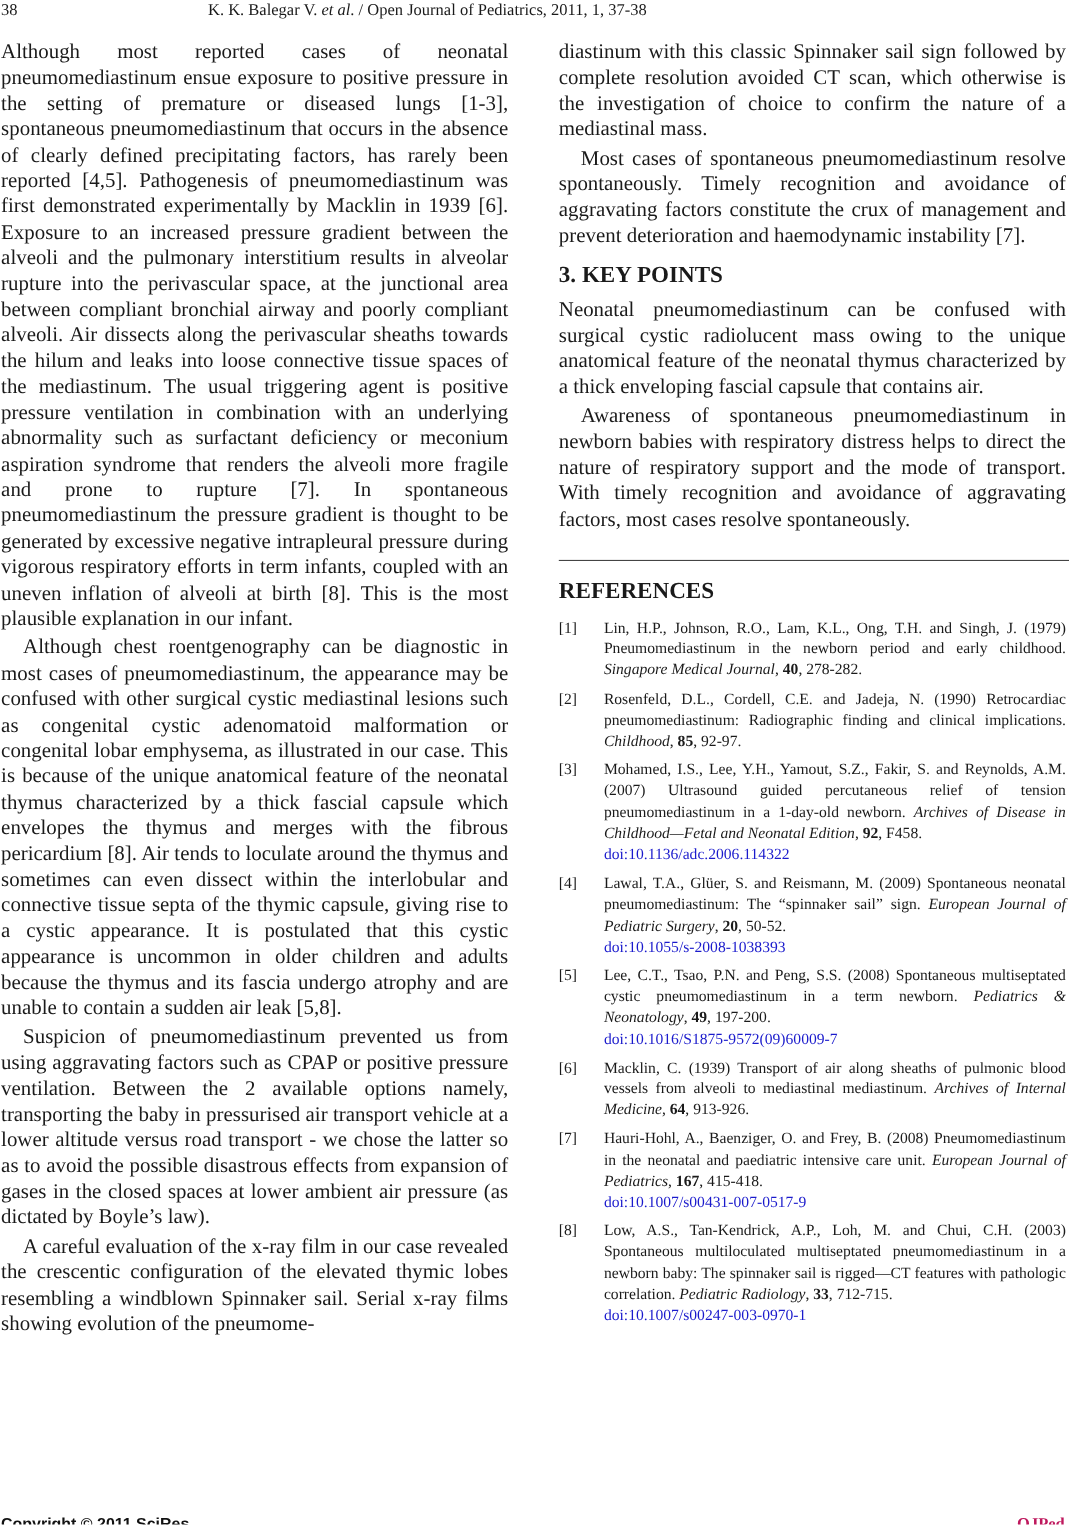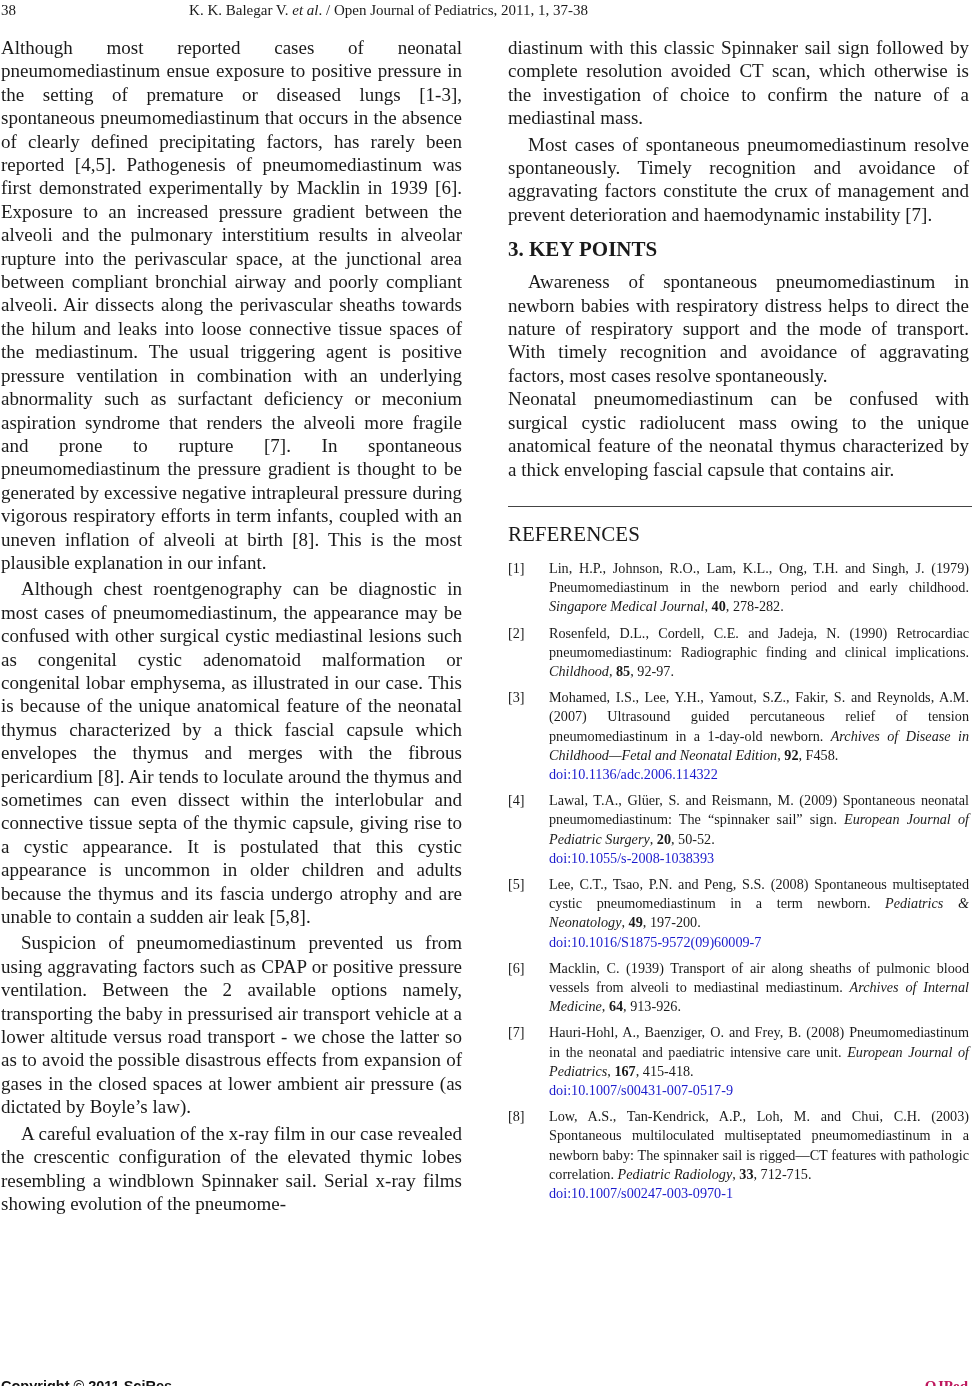--- a/index.html
+++ b/index.html
@@ -8,21 +8,21 @@
   .running-head { position: absolute; top: 0; left: 0; width: 777px; height: 24px; font-size: 15px; }
   .page-num { position: absolute; left: 1px; top: 2px; }
   .head-title { position: absolute; left: 0; right: 0; top: 2px; text-align: center; }
   .col { position: absolute; top: 36px; width: 461px; }
   .col-left { left: 1px; }
   .col-right { left: 508px; }
   h2.sec { font-size: 21px; font-weight: bold; margin: 4px 0 8px 0; line-height: 26px; }
   p.body { margin: 0; font-size: 19px; line-height: 23.4px; text-align: justify; text-indent: 0; }
   p.body.indent { text-indent: 20px; margin-top: 3px; font-family: Liberation Serif, serif; }
   .rule { border-top: 1px solid #444; margin: 25px -3px 10px 0; width: 465px; }
-  h2.refs { font-size: 21px; font-weight: normal; margin: 14px 0 12px 0; line-height: 26px; }
+  h2.refs { font-size: 21px; font-weight: bold; margin: 14px 0 12px 0; line-height: 26px; }
   .ref { display: flex; font-size: 14.2px; line-height: 19.2px; margin-bottom: 7px; }
   .ref-num { width: 41px; flex: 0 0 41px; }
   .ref-body { flex: 1; text-align: justify; }
   .ref-body i { }
   .ref-body b { font-weight: bold; }
   .doi { display: block; color: #1a1acc; }
   .footer { position: absolute; left: 0; top: 1378px; width: 972px; height: 20px; }
   .copyright { position: absolute; left: 1px; top: 0; font-family: "Liberation Sans", "DejaVu Sans", sans-serif; font-weight: bold; font-size: 14.5px; color: #111; }
   .journal-abbr { position: absolute; right: 4px; top: 0; font-weight: bold; font-size: 15px; color: #be185d; }
 </style>
@@ -39,22 +39,22 @@
   <p class="body indent">Although chest roentgenography can be diagnostic in most cases of pneumomediastinum, the appearance may be confused with other surgical cystic mediastinal lesions such as congenital cystic adenomatoid malformation or congenital lobar emphysema, as illustrated in our case. This is because of the unique anatomical feature of the neonatal thymus characterized by a thick fascial capsule which envelopes the thymus and merges with the fibrous pericardium [8]. Air tends to loculate around the thymus and sometimes can even dissect within the interlobular and connective tissue septa of the thymic capsule, giving rise to a cystic appearance. It is postulated that this cystic appearance is uncommon in older children and adults because the thymus and its fascia undergo atrophy and are unable to contain a sudden air leak [5,8].</p>
   <p class="body indent">Suspicion of pneumomediastinum prevented us from using aggravating factors such as CPAP or positive pressure ventilation. Between the 2 available options namely, transporting the baby in pressurised air transport vehicle at a lower altitude versus road transport - we chose the latter so as to avoid the possible disastrous effects from expansion of gases in the closed spaces at lower ambient air pressure (as dictated by Boyle’s law).</p>
   <p class="body indent">A careful evaluation of the x-ray film in our case revealed the crescentic configuration of the elevated thymic lobes resembling a windblown Spinnaker sail. Serial x-ray films showing evolution of the pneumome-</p>
 </div>
 
 <div class="col col-right">
   <p class="body">diastinum with this classic Spinnaker sail sign followed by complete resolution avoided CT scan, which otherwise is the investigation of choice to confirm the nature of a mediastinal mass.</p>
   <p class="body indent">Most cases of spontaneous pneumomediastinum resolve spontaneously. Timely recognition and avoidance of aggravating factors constitute the crux of management and prevent deterioration and haemodynamic instability [7].</p>
 
   <h2 class="sec" style="margin-top:10px">3. KEY POINTS</h2>
+  <p class="body">Neonatal pneumomediastinum can be confused with surgical cystic radiolucent mass owing to the unique anatomical feature of the neonatal thymus characterized by a thick enveloping fascial capsule that contains air.</p>
   <p class="body indent">Awareness of spontaneous pneumomediastinum in newborn babies with respiratory distress helps to direct the nature of respiratory support and the mode of transport. With timely recognition and avoidance of aggravating factors, most cases resolve spontaneously.</p>
-  <p class="body">Neonatal pneumomediastinum can be confused with surgical cystic radiolucent mass owing to the unique anatomical feature of the neonatal thymus characterized by a thick enveloping fascial capsule that contains air.</p>
 
   <div class="rule"></div>
   <h2 class="refs">REFERENCES</h2>
 
   <div id="ref-list">
       <div class="ref">
         <span class="ref-num">[1]</span>
         <span class="ref-body"><span>Lin, H.P., Johnson, R.O., Lam, K.L., Ong, T.H. and Singh, J. (1979) Pneumomediastinum in the newborn period and early childhood. </span><i>Singapore Medical Journal</i><span>, </span><b>40</b><span>, 278-282.</span></span>
       </div>
       <div class="ref">

